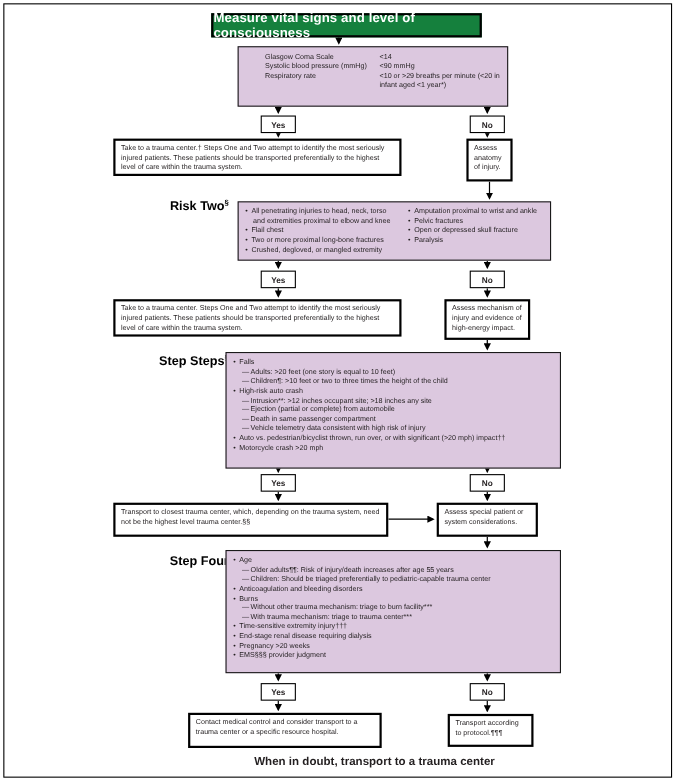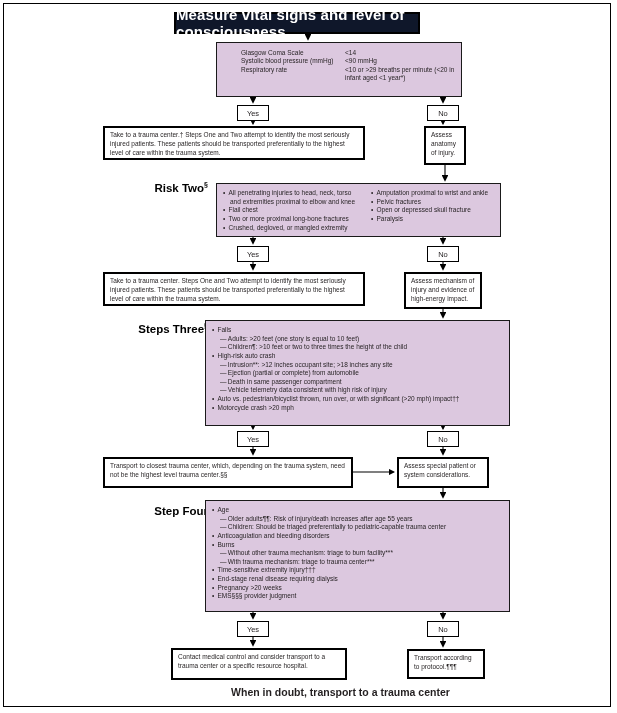--- a/index.html
+++ b/index.html
@@ -5,22 +5,22 @@
   html,body{margin:0;padding:0;background:#fff;}
   .canvas{
     position:relative;width:617px;height:713px;background:#fff;
     font-family:"Liberation Sans",sans-serif;color:#231f20;overflow:hidden;
   }
   .frame{position:absolute;left:3px;top:3px;width:608px;height:704px;border:1.5px solid #000;box-sizing:border-box;}
   .connectors{position:absolute;left:0;top:0;width:617px;height:713px;}
   .connectors line{stroke:#000;stroke-width:1.1;}
 
   .title-box{
-    position:absolute;left:174px;top:12px;width:246px;height:22px;box-sizing:border-box;
-    background:#0f172a;border:2px solid #000;color:#fff;font-weight:bold;font-size:15px;
+    position:absolute;left:192px;top:12px;width:246px;height:22px;box-sizing:border-box;
+    background:#15803d;border:2px solid #000;color:#fff;font-weight:bold;font-size:12px;
     display:flex;align-items:center;justify-content:center;letter-spacing:.1px;
   }
 
   .step-label{position:absolute;left:55px;width:153px;text-align:right;font-weight:bold;font-size:11.5px;color:#000;}
   .step-label sup{font-size:7px;}
   .lbl1{top:46px;} .lbl2{top:181px;} .lbl3{top:322px;} .lbl4{top:504px;}
 
   .pbox{position:absolute;background:#dcc8df;border:1.5px solid #1a1a1a;box-sizing:border-box;}
   .step1{left:216px;top:42px;width:246px;height:55px;}
   .crit-grid{display:grid;grid-template-columns:104px 1fr;padding:6px 4px 0 24px;font-size:6.5px;line-height:1.3;}
@@ -30,21 +30,21 @@
   .step3{left:205px;top:320px;width:305px;height:106px;padding:5px 6px;}
   .step4{left:205px;top:500px;width:305px;height:112px;padding:5px 6px;}
 
   .li{font-size:6.5px;line-height:1.33;padding-left:7px;text-indent:-7px;}
   .li.l0::before{content:"\2022\2002";}
   .li.l1{margin-left:8px;padding-left:11px;text-indent:-11px;}
   .li.l1::before{content:"\2014\2009";}
 
   .small-box{
     position:absolute;width:32px;height:16px;background:#fff;border:1.6px solid #000;box-sizing:border-box;
-    display:flex;align-items:center;justify-content:center;font-size:7.5px;
+    display:flex;align-items:center;justify-content:center;font-size:7.5px;font-weight:bold;
   }
   .yes1{left:237px;top:105px;} .no1{left:427px;top:105px;}
   .yes2{left:237px;top:246px;} .no2{left:427px;top:246px;}
   .yes3{left:237px;top:431px;} .no3{left:427px;top:431px;}
   .yes4{left:237px;top:621px;} .no4{left:427px;top:621px;}
 
   .outcome{
     position:absolute;background:#fff;border:2px solid #000;box-sizing:border-box;
     font-size:6.5px;line-height:1.35;padding:3px 5px;
   }
@@ -126,21 +126,21 @@
         <div class="li l0">Open or depressed skull fracture</div>
         <div class="li l0">Paralysis</div>
       </div>
     </div>
   </div>
   <div class="small-box yes2">Yes</div>
   <div class="small-box no2">No</div>
   <div class="outcome obox2">Take to a trauma center. Steps One and Two attempt to identify the most seriously injured patients. These patients should be transported preferentially to the highest level of care within the trauma system.</div>
   <div class="outcome abox2">Assess mechanism of injury and evidence of high-energy impact.</div>
 
-  <div class="step-label lbl3"><span>Steps Three</span><sup>§</sup></div>
+  <div class="step-label lbl3"><span>Step Steps</span><sup>§</sup></div>
   <div class="pbox step3">
     <div class="li l0">Falls</div>
     <div class="li l1">Adults: &gt;20 feet (one story is equal to 10 feet)</div>
     <div class="li l1">Children¶: &gt;10 feet or two to three times the height of the child</div>
     <div class="li l0">High-risk auto crash</div>
     <div class="li l1">Intrusion**: &gt;12 inches occupant site; &gt;18 inches any site</div>
     <div class="li l1">Ejection (partial or complete) from automobile</div>
     <div class="li l1">Death in same passenger compartment</div>
     <div class="li l1">Vehicle telemetry data consistent with high risk of injury</div>
     <div class="li l0">Auto vs. pedestrian/bicyclist thrown, run over, or with significant (&gt;20 mph) impact††</div>

